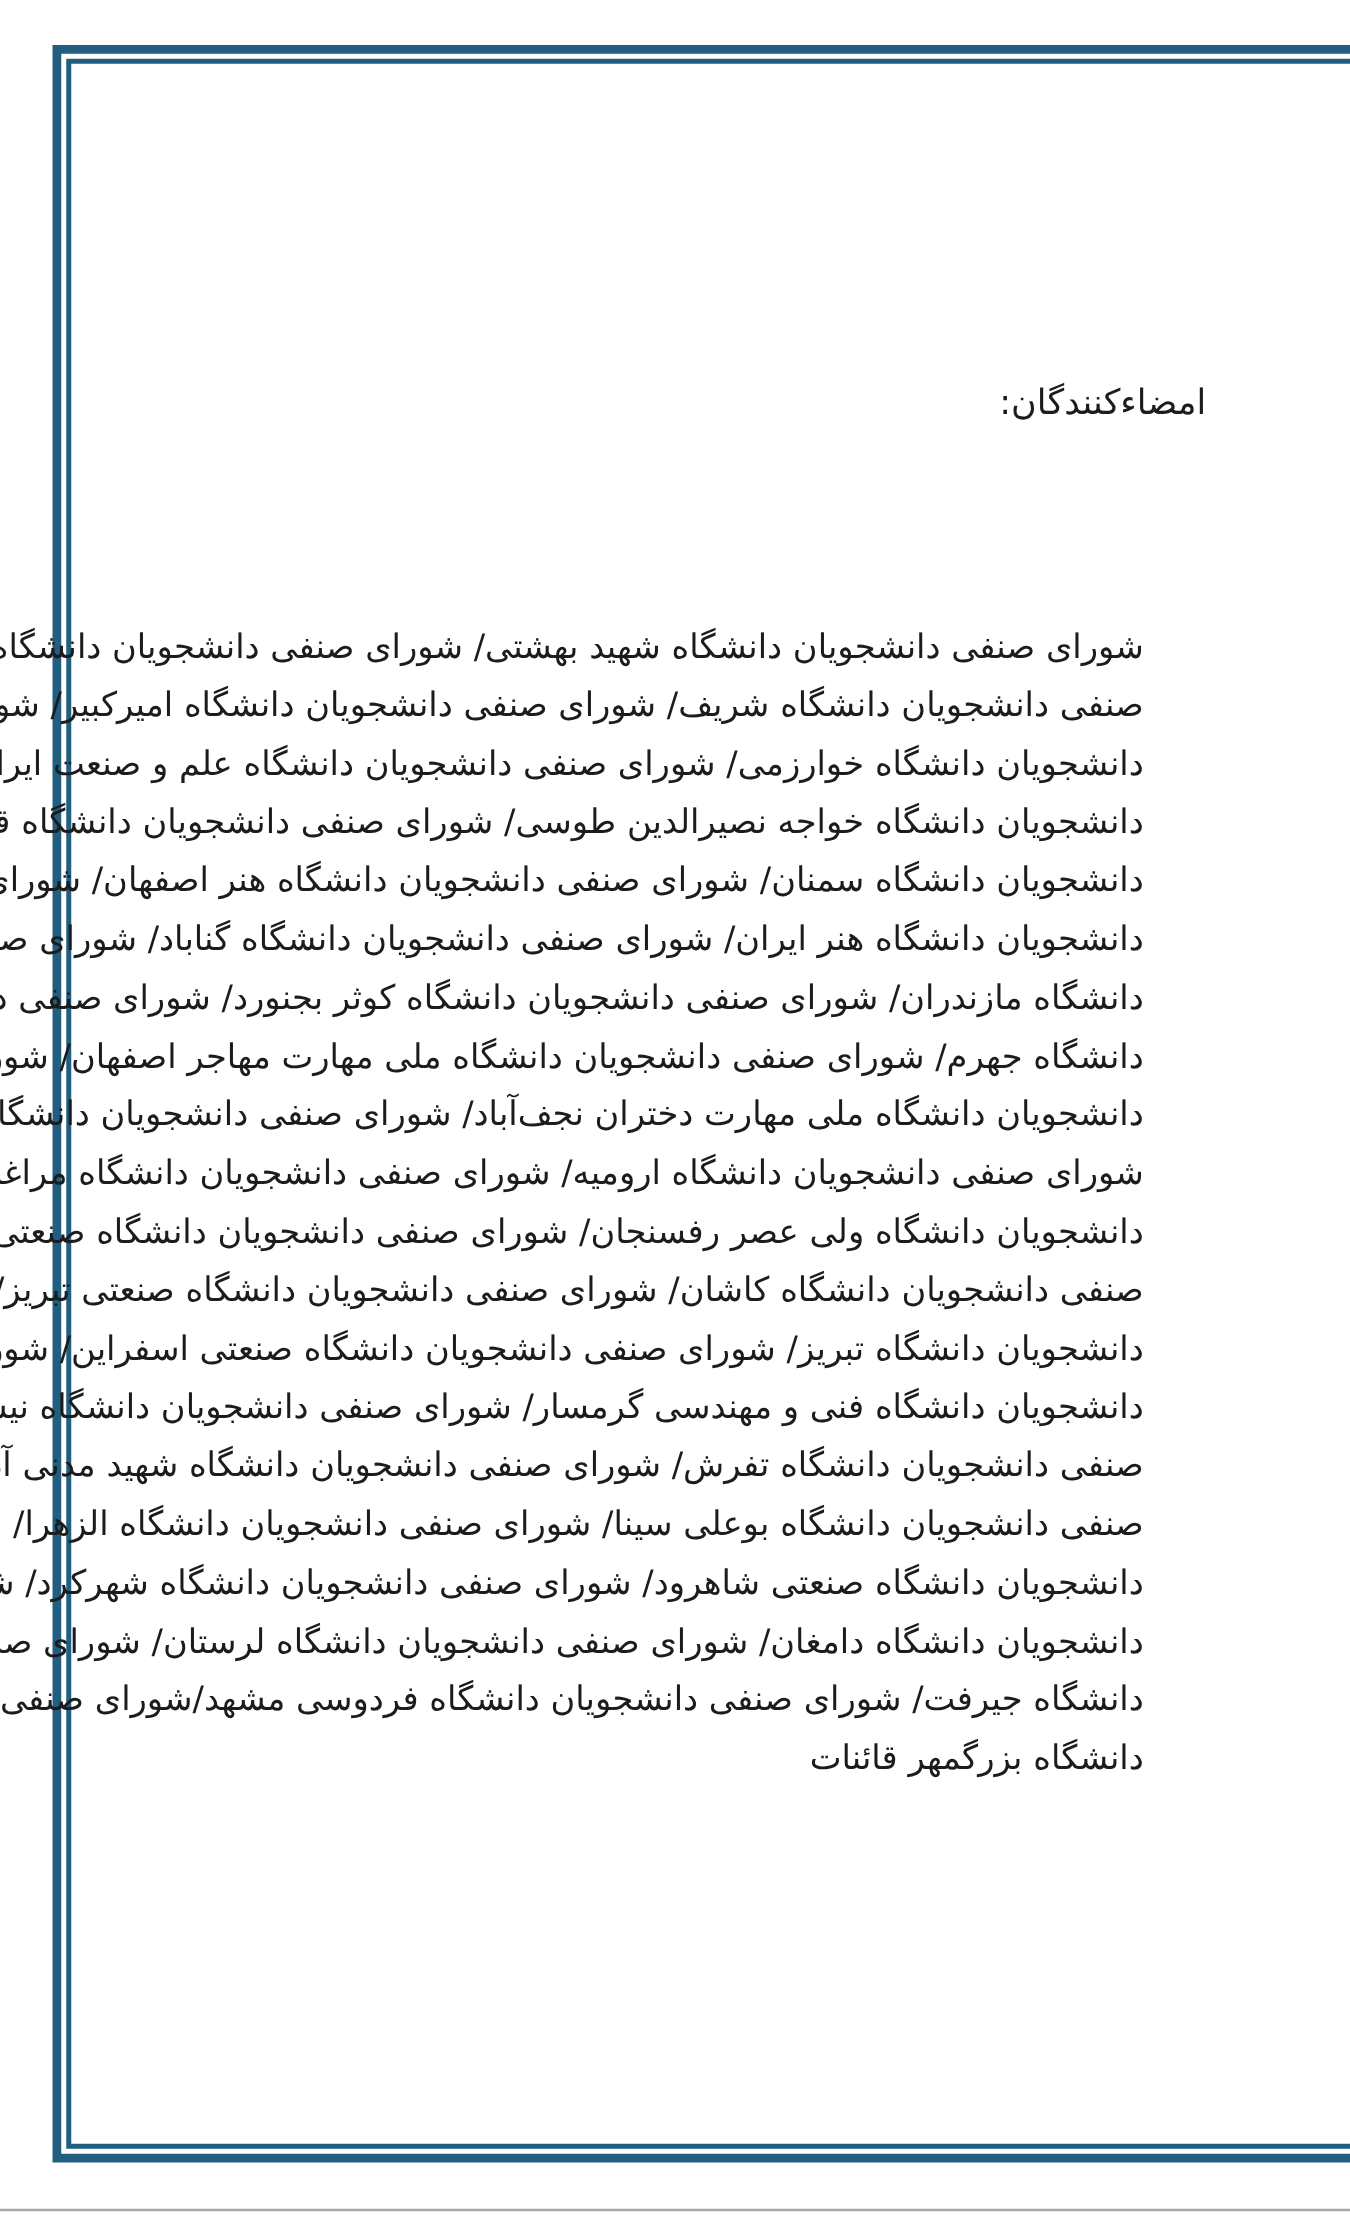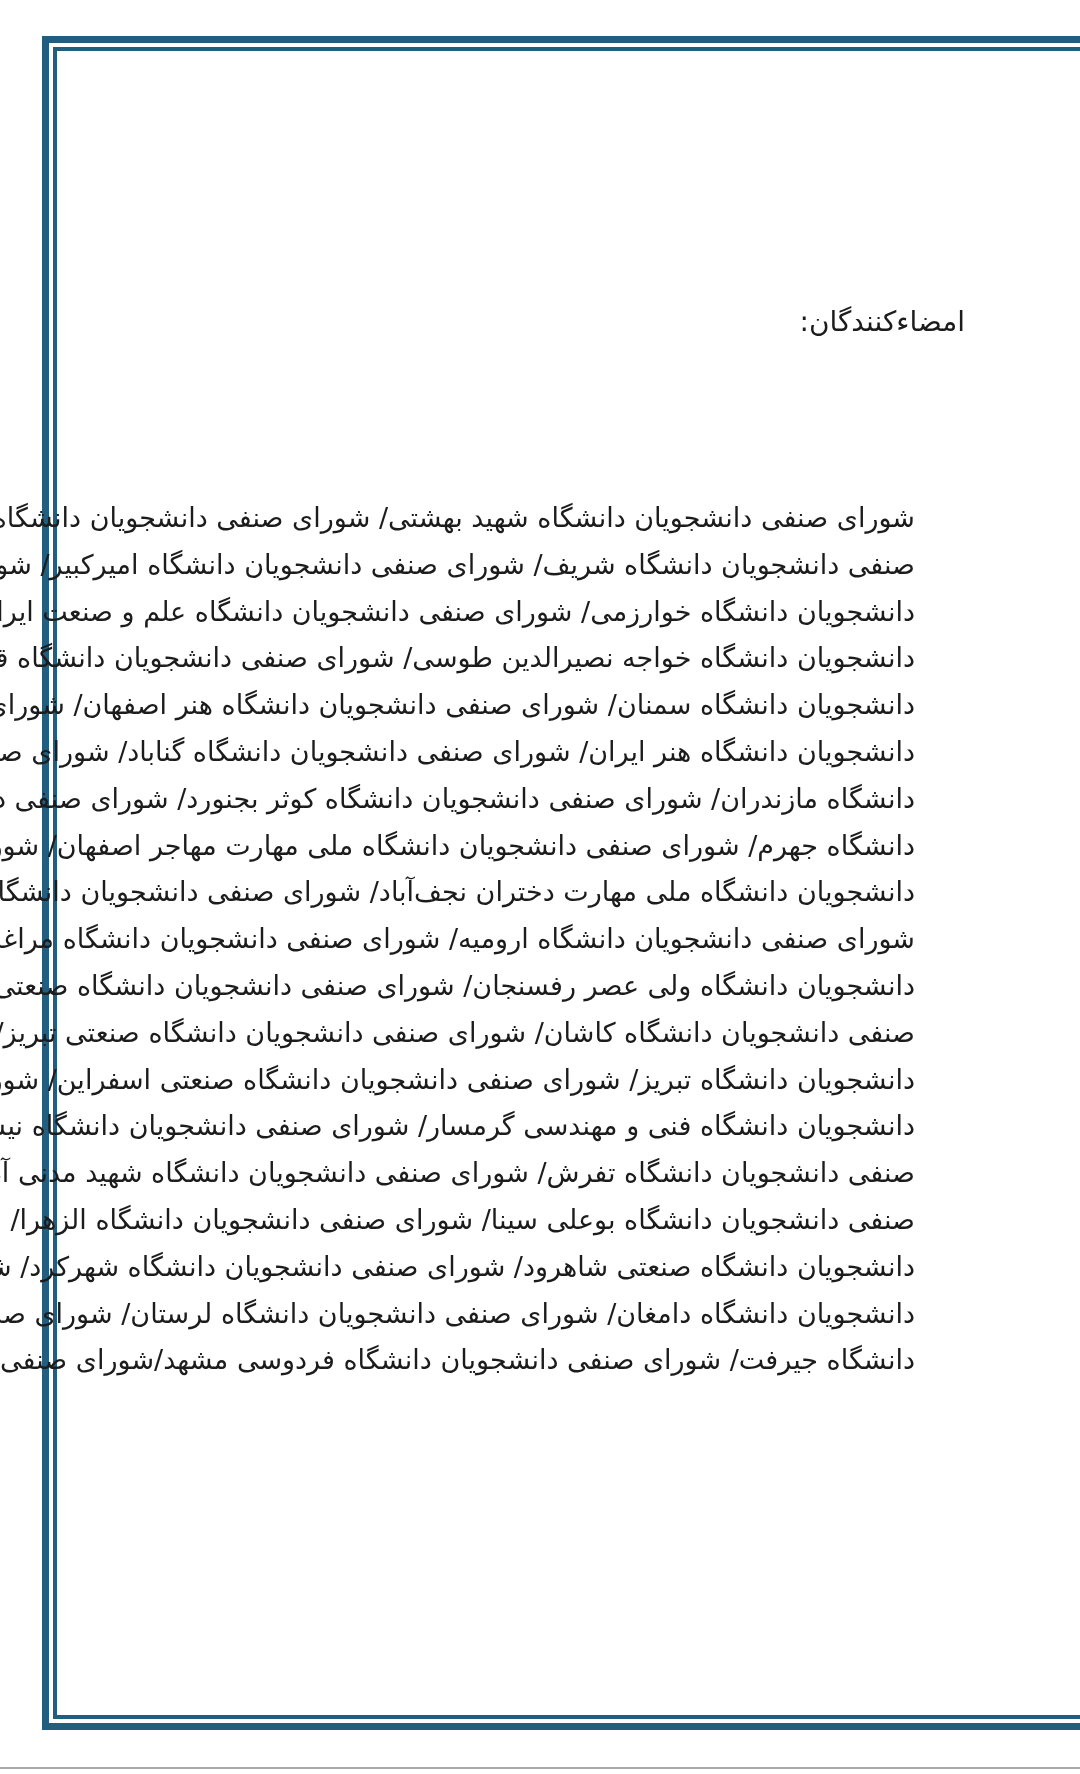--- a/index.html
+++ b/index.html
@@ -105,19 +105,20 @@
         <div class="body-line">شورای صنفی دانشجویان دانشگاه ارومیه/ شورای صنفی دانشجویان دانشگاه مراغه/ شورای صنفی</div>
         <div class="body-line">دانشجویان دانشگاه ولی عصر رفسنجان/ شورای صنفی دانشجویان دانشگاه صنعتی اصفهان/ شورای</div>
         <div class="body-line">صنفی دانشجویان دانشگاه کاشان/ شورای صنفی دانشجویان دانشگاه صنعتی تبریز/ شورای صنفی</div>
         <div class="body-line">دانشجویان دانشگاه تبریز/ شورای صنفی دانشجویان دانشگاه صنعتی اسفراین/ شورای صنفی</div>
         <div class="body-line">دانشجویان دانشگاه فنی و مهندسی گرمسار/ شورای صنفی دانشجویان دانشگاه نیشابور/ شورای</div>
         <div class="body-line">صنفی دانشجویان دانشگاه تفرش/ شورای صنفی دانشجویان دانشگاه شهید مدنی آذربایجان/ شورای</div>
         <div class="body-line">صنفی دانشجویان دانشگاه بوعلی سینا/ شورای صنفی دانشجویان دانشگاه الزهرا/ شورای صنفی</div>
         <div class="body-line">دانشجویان دانشگاه صنعتی شاهرود/ شورای صنفی دانشجویان دانشگاه شهرکرد/ شورای صنفی</div>
         <div class="body-line">دانشجویان دانشگاه دامغان/ شورای صنفی دانشجویان دانشگاه لرستان/ شورای صنفی دانشجویان</div>
         <div class="body-line">دانشگاه جیرفت/ شورای صنفی دانشجویان دانشگاه فردوسی مشهد/شورای صنفی دانشجویان</div>
+        <div class="body-line last">دانشگاه بزرگمهر قائنات</div>
       </div>
 
     </div>
   </div>
 
   <div class="page-separator"></div>
 </div>
 
 </body></html>

